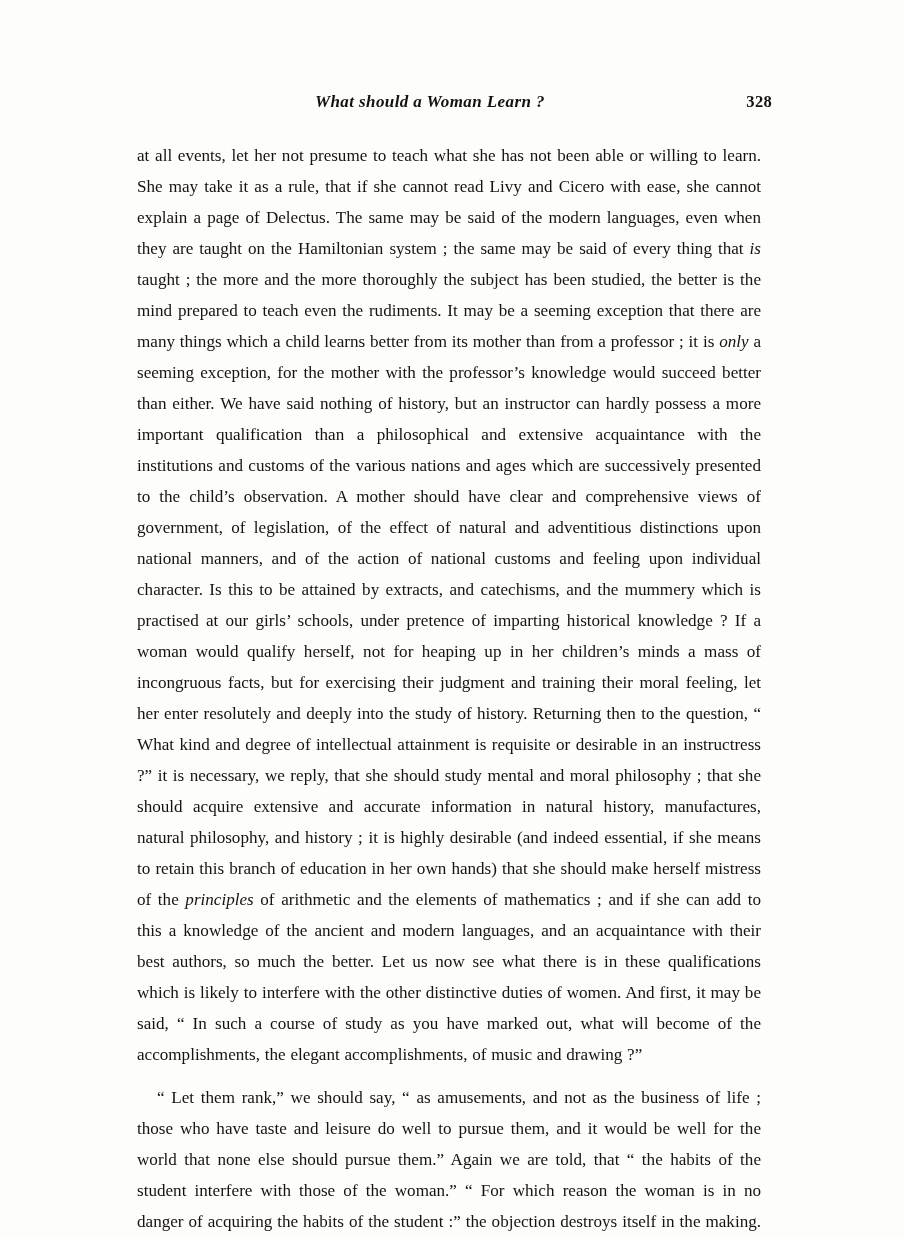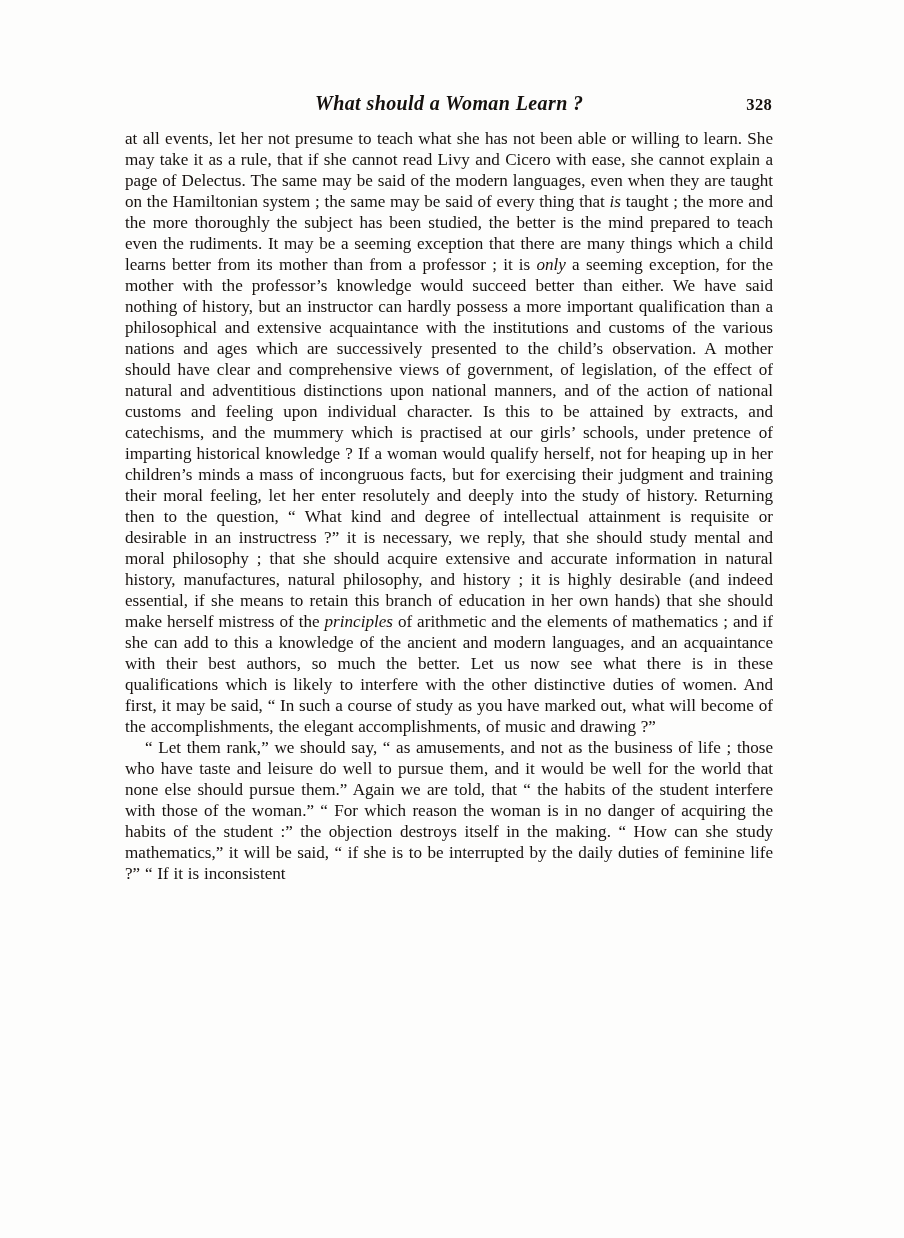--- a/index.html
+++ b/index.html
@@ -29,42 +29,42 @@
     top: 92px;
     width: 647px;
     height: 22px;
     display: flex;
     align-items: baseline;
     justify-content: space-between;
   }
   .head-title {
     font-style: italic;
     font-weight: bold;
-    font-size: 20px;
+    font-size: 17px;
     letter-spacing: 0.4px;
     margin-left: 190px;
     white-space: nowrap;
     color: #15110e;
   }
   .head-folio {
     font-size: 16.5px;
     font-weight: bold;
     letter-spacing: 0.3px;
     color: #15110e;
   }
   .textblock {
     position: absolute;
     left: 125px;
     top: 128px;
     width: 648px;
   }
   .para {
-    margin: 0;
+    margin: 12px;
     font-size: 17.1px;
-    line-height: 21px;
+    line-height: 31px;
     text-align: justify;
     color: #17120f;
     word-spacing: 0.5px;
   }
   .para.indent {
     text-indent: 20px;
   }
   .para i {
     font-style: italic;
   }

